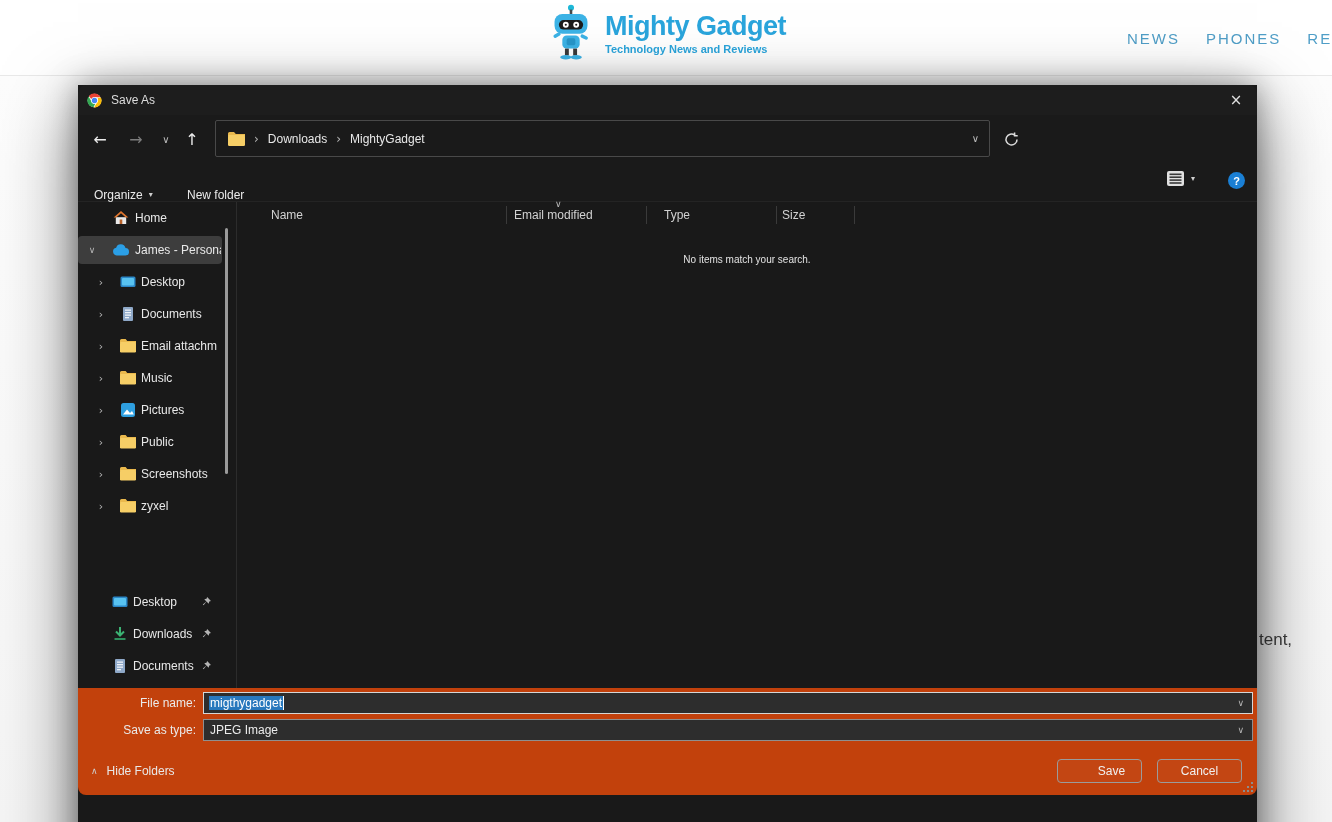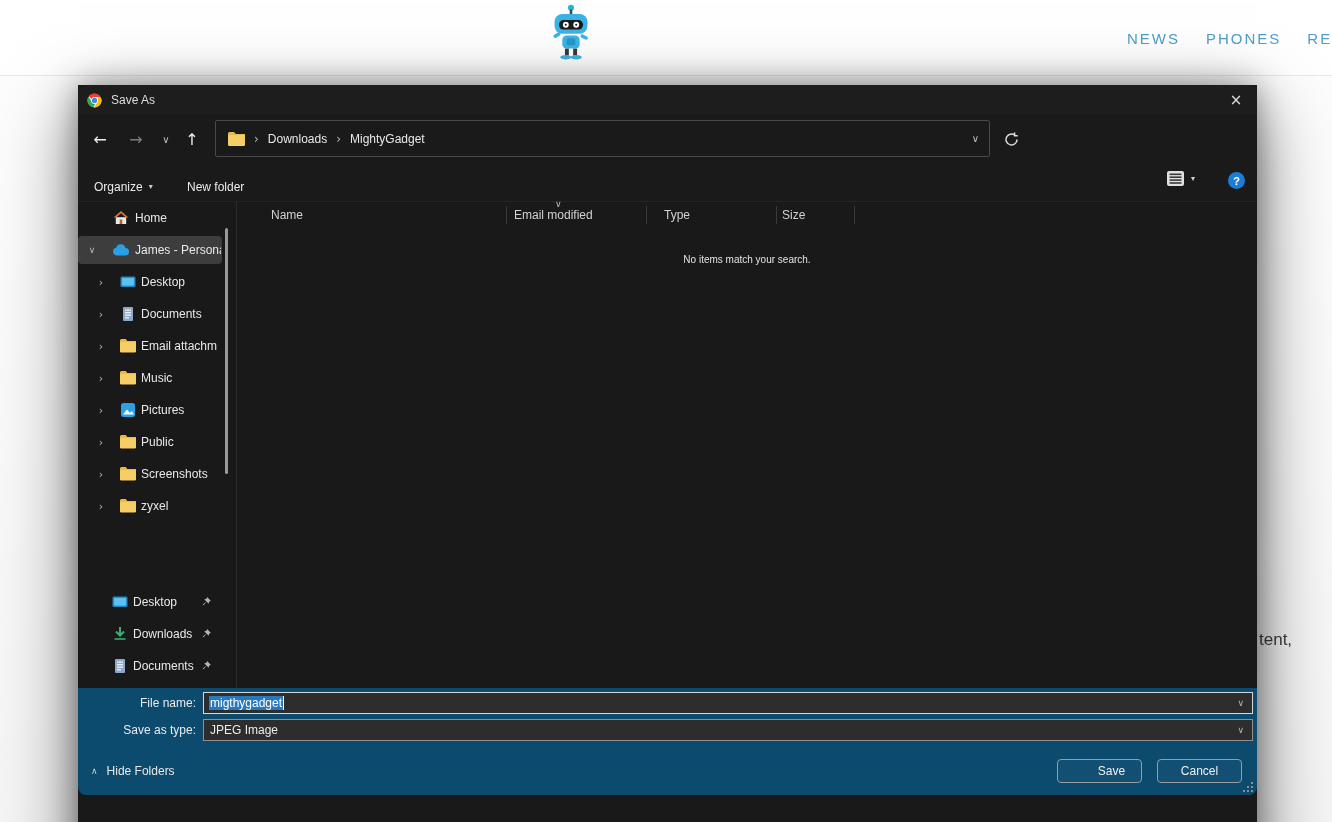--- a/index.html
+++ b/index.html
@@ -46,21 +46,21 @@
   .addr-chev { position:absolute; right:10px; color:#bdbdbd; font-size:10px; }
   .refresh-btn { position:absolute; left:920px; top:11px; width:26px; height:26px;
     display:flex; align-items:center; justify-content:center; }
   .searchbox { position:absolute; left:972px; top:5px; width:195px; height:37px;
     border:1px solid #494949; border-radius:2px; display:flex; align-items:center; }
   .search-ph { margin-left:10px; color:#8d8d8d; font-size:12px; }
   .search-ic { position:absolute; right:9px; }
 
   .toolbar { position:absolute; left:0; top:78px; width:100%; height:39px;
     background:#1a1a1a; border-bottom:1px solid #242424; }
-  .tb-item { position:absolute; top:4px; height:39px; display:flex; align-items:center;
+  .tb-item { position:absolute; top:12px; height:39px; display:flex; align-items:center;
     color:#eaeaea; font-size:12px; gap:6px; }
   .tb-caret { font-size:8px; color:#cfcfcf; }
   .view-btn { position:absolute; right:62px; top:8px; display:flex; align-items:center; gap:7px; }
   .help-btn { position:absolute; right:12px; top:9px; width:17px; height:17px;
     border-radius:50%; background:#1a7fd4; color:#fff; font-size:11px; font-weight:bold;
     display:flex; align-items:center; justify-content:center; }
 
   .main { position:absolute; left:0; top:117px; width:100%; height:486px; }
   .sidebar { position:absolute; left:0; top:0; width:158px; height:100%; }
   .tree-item { position:relative; height:32px; display:flex; align-items:center; }
@@ -76,21 +76,21 @@
 
   .content { position:absolute; left:158px; top:0; width:1021px; height:100%;
     border-left:1px solid #2c2c2c; }
   .col-head { position:absolute; top:6px; color:#d2d2d2; font-size:12px; }
   .col-div { position:absolute; top:4px; width:1px; height:18px; background:#3a3a3a; }
   .sort-chev { position:absolute; left:318px; top:-3px; color:#bdbdbd; font-size:9px; }
   .empty-msg { position:absolute; left:0; top:52px; width:100%; text-align:center;
     color:#e2e2e2; font-size:10px; }
 
   .footer { position:absolute; left:0; top:603px; width:100%; height:107px;
-    background:#0c4a6e; border-radius:0 0 8px 8px; }
+    background:#c2410c; border-radius:0 0 8px 8px; }
   .f-label { position:absolute; width:110px; text-align:right; color:#eaeaea; font-size:12px; }
   .f-field { position:absolute; left:125px; width:1050px; height:22px; display:flex;
     align-items:center; background:#2d2d2d; }
   .f-field .chev { position:absolute; right:8px; color:#b9b9b9; font-size:9px; }
   .fname { top:4px; border:1px solid #d6d6d6; }
   .ftype { top:31px; border:1px solid #8f8f8f; }
   .sel-text { margin-left:5px; background:#2878bd; color:#fff; padding:0 1px; font-size:12px; }
   .caret-bar { width:1px; height:14px; background:#fff; }
   .type-text { margin-left:6px; color:#ececec; font-size:12px; }
   .dlg-btn { position:absolute; top:71px; width:85px; height:24px; border:1px solid #9b9b9b;
@@ -119,20 +119,24 @@
         <circle cx="36" cy="25.5" r="1.2" fill="#1c1c1c"></circle>
       <rect x="20" y="38" width="20" height="15" rx="5" fill="#3cb3e6"></rect>
       <rect x="25" y="41" width="10" height="8" rx="2" fill="#2796c9"></rect>
       <rect x="9" y="38" width="9" height="4" rx="2" fill="#3cb3e6" transform="rotate(-30 9 38)"></rect>
       <rect x="42" y="36" width="9" height="4" rx="2" fill="#3cb3e6" transform="rotate(25 42 36)"></rect>
       <rect x="23" y="53" width="4.5" height="8" fill="#3a3a3a"></rect>
       <rect x="32.5" y="53" width="4.5" height="8" fill="#3a3a3a"></rect>
       <ellipse cx="24" cy="63" rx="6.5" ry="2.6" fill="#3cb3e6"></ellipse>
       <ellipse cx="36" cy="63" rx="6.5" ry="2.6" fill="#3cb3e6"></ellipse>
     </svg>
+    <div class="logo-text">
+      <div class="logo-title">Mighty Gadget</div>
+      <div class="logo-tag">Technology News and Reviews</div>
+    </div>
   </div>
   <nav class="site-nav">
     <span>NEWS</span>
     <span>PHONES</span>
     <span>REVI</span>
   </nav>
 </div>
 <span class="page-clip-text">tent,</span>
 
 <div class="dialog">

